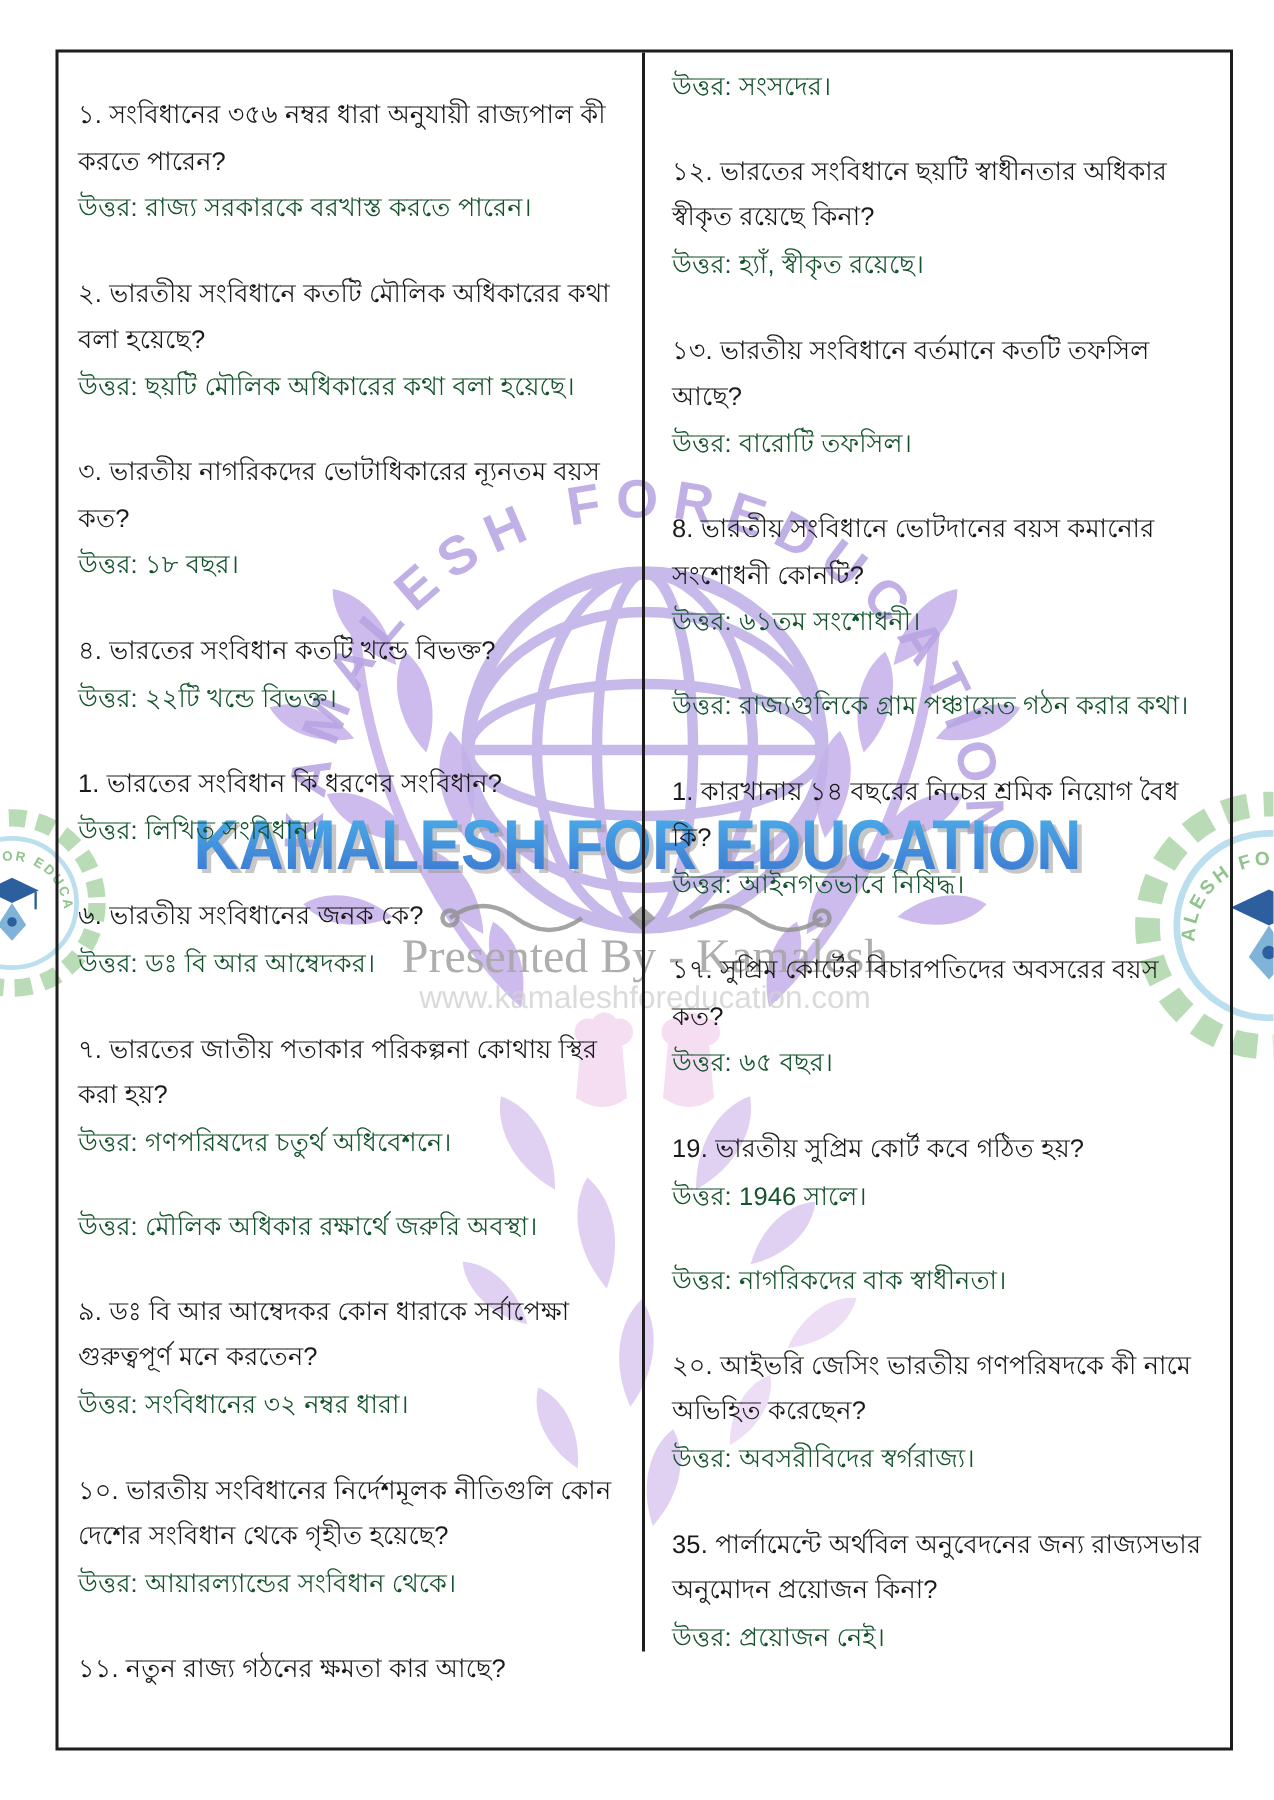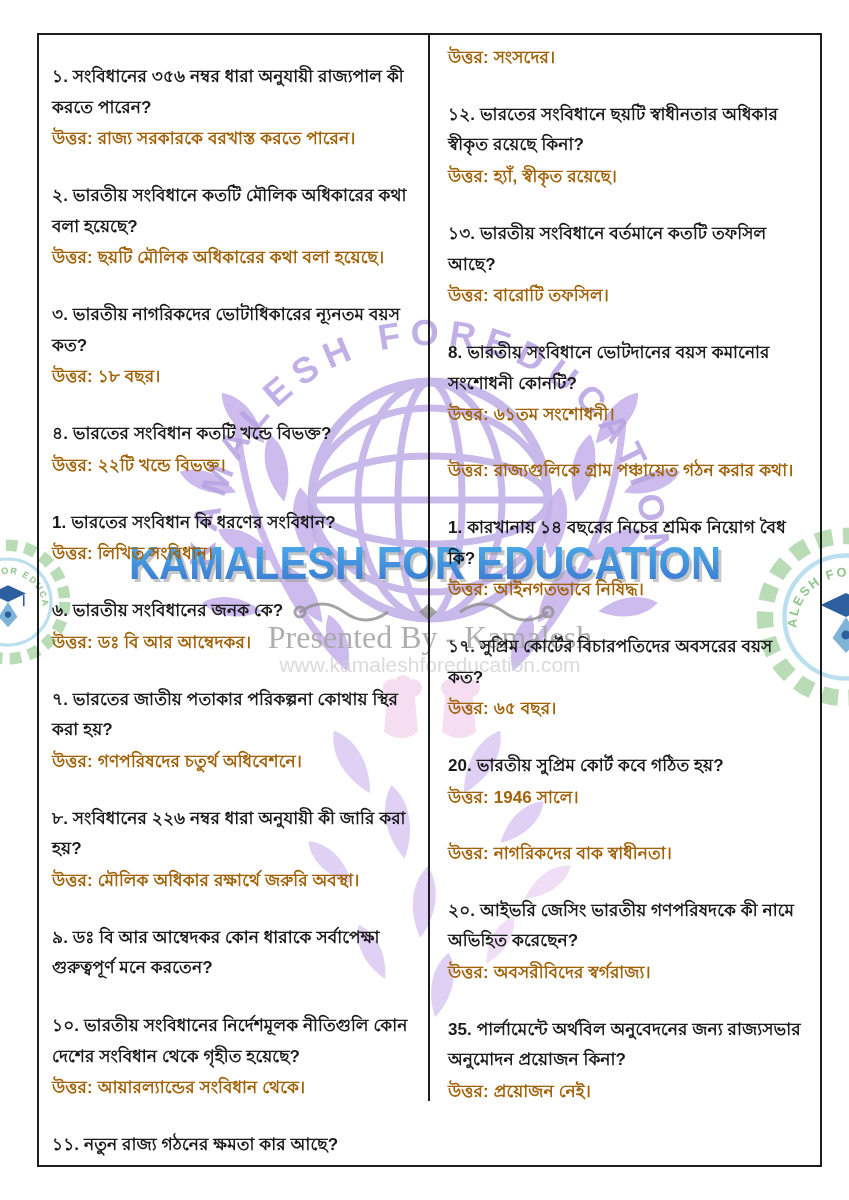--- a/index.html
+++ b/index.html
@@ -14,25 +14,25 @@
   }
   .column-divider{
     position:absolute;left:428px;top:35px;width:2px;height:1066px;
     background:#1d1d1d;z-index:1;
   }
   .qa-column{position:absolute;z-index:2;}
   .col-left{left:52px;top:62px;width:362px;}
   .col-right{left:448px;top:42px;width:360px;}
   .qa-item{margin-bottom:27px;}
   .qa-question{
-    margin:0;color:#1a1a1a;font-weight:700;font-size:17px;line-height:1.8;
+    margin:0;color:#1a1a1a;font-weight:400;font-size:17px;line-height:1.8;
     letter-spacing:.1px;
   }
   .qa-answer{
-    margin:2px 0 0 0;color:#a16207;font-weight:700;font-size:17px;line-height:1.7;
+    margin:2px 0 0 0;color:#14532d;font-weight:400;font-size:17px;line-height:1.7;
     letter-spacing:.1px;
   }
   .watermark-layer{
     position:absolute;left:0;top:0;width:849px;height:1200px;z-index:0;
     pointer-events:none;
   }
 </style>
 </head>
 <body>
 
@@ -168,25 +168,25 @@
     </div>
     <div class="qa-item">
       <p class="qa-question">৬. ভারতীয় সংবিধানের জনক কে?</p>
       <p class="qa-answer">উত্তর: ডঃ বি আর আম্বেদকর।</p>
     </div>
     <div class="qa-item">
       <p class="qa-question">৭. ভারতের জাতীয় পতাকার পরিকল্পনা কোথায় স্থির করা হয়?</p>
       <p class="qa-answer">উত্তর: গণপরিষদের চতুর্থ অধিবেশনে।</p>
     </div>
     <div class="qa-item">
-      <p class="qa-question">৮. সংবিধানের ২২৬ নম্বর ধারা অনুযায়ী কী জারি করা হয়?</p>
       <p class="qa-answer">উত্তর: মৌলিক অধিকার রক্ষার্থে জরুরি অবস্থা।</p>
     </div>
     <div class="qa-item">
       <p class="qa-question">৯. ডঃ বি আর আম্বেদকর কোন ধারাকে সর্বাপেক্ষা গুরুত্বপূর্ণ মনে করতেন?</p>
+      <p class="qa-answer">উত্তর: সংবিধানের ৩২ নম্বর ধারা।</p>
     </div>
     <div class="qa-item">
       <p class="qa-question">১০. ভারতীয় সংবিধানের নির্দেশমূলক নীতিগুলি কোন দেশের সংবিধান থেকে গৃহীত হয়েছে?</p>
       <p class="qa-answer">উত্তর: আয়ারল্যান্ডের সংবিধান থেকে।</p>
     </div>
     <div class="qa-item">
       <p class="qa-question">১১. নতুন রাজ্য গঠনের ক্ষমতা কার আছে?</p>
     </div>
   </div>
 <div class="qa-column col-right" id="col-right">
@@ -210,21 +210,21 @@
     </div>
     <div class="qa-item">
       <p class="qa-question">1. কারখানায় ১৪ বছরের নিচের শ্রমিক নিয়োগ বৈধ কি?</p>
       <p class="qa-answer">উত্তর: আইনগতভাবে নিষিদ্ধ।</p>
     </div>
     <div class="qa-item">
       <p class="qa-question">১৭. সুপ্রিম কোর্টের বিচারপতিদের অবসরের বয়স কত?</p>
       <p class="qa-answer">উত্তর: ৬৫ বছর।</p>
     </div>
     <div class="qa-item">
-      <p class="qa-question">20. ভারতীয় সুপ্রিম কোর্ট কবে গঠিত হয়?</p>
+      <p class="qa-question">19. ভারতীয় সুপ্রিম কোর্ট কবে গঠিত হয়?</p>
       <p class="qa-answer">উত্তর: 1946 সালে।</p>
     </div>
     <div class="qa-item">
       <p class="qa-answer">উত্তর: নাগরিকদের বাক স্বাধীনতা।</p>
     </div>
     <div class="qa-item">
       <p class="qa-question">২০. আইভরি জেসিং ভারতীয় গণপরিষদকে কী নামে অভিহিত করেছেন?</p>
       <p class="qa-answer">উত্তর: অবসরীবিদের স্বর্গরাজ্য।</p>
     </div>
     <div class="qa-item">

